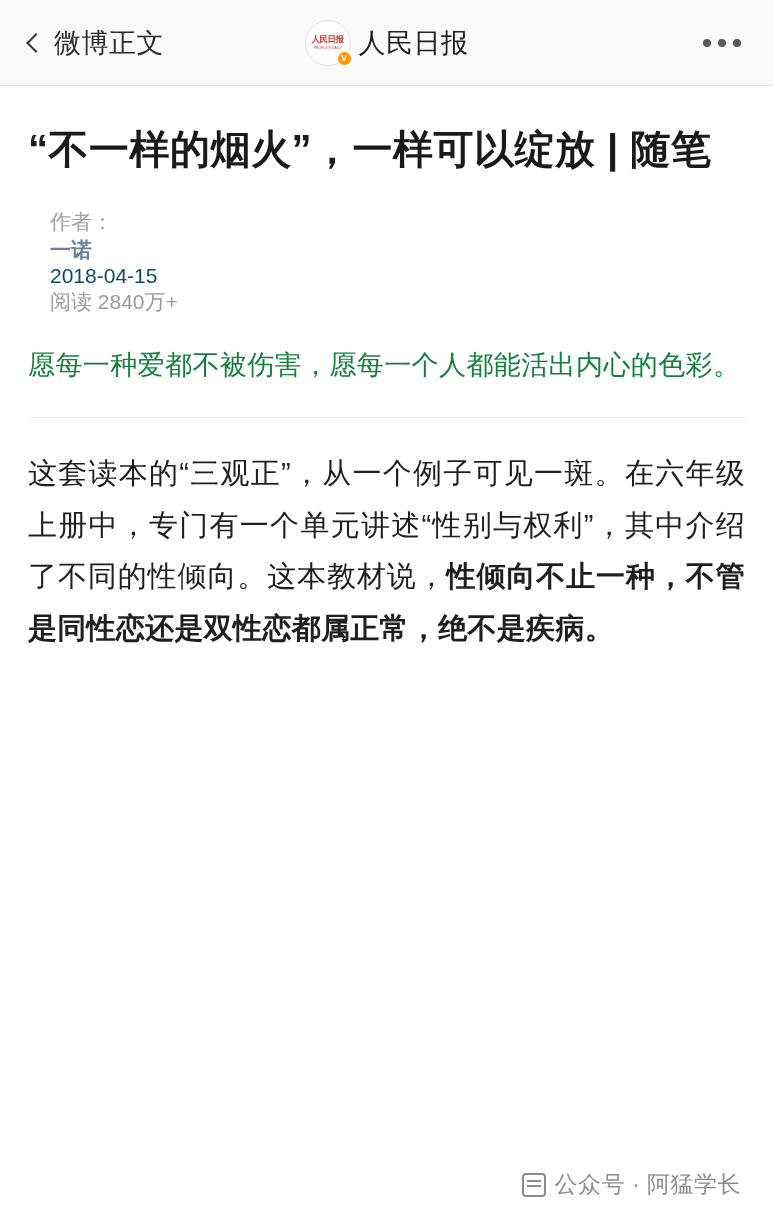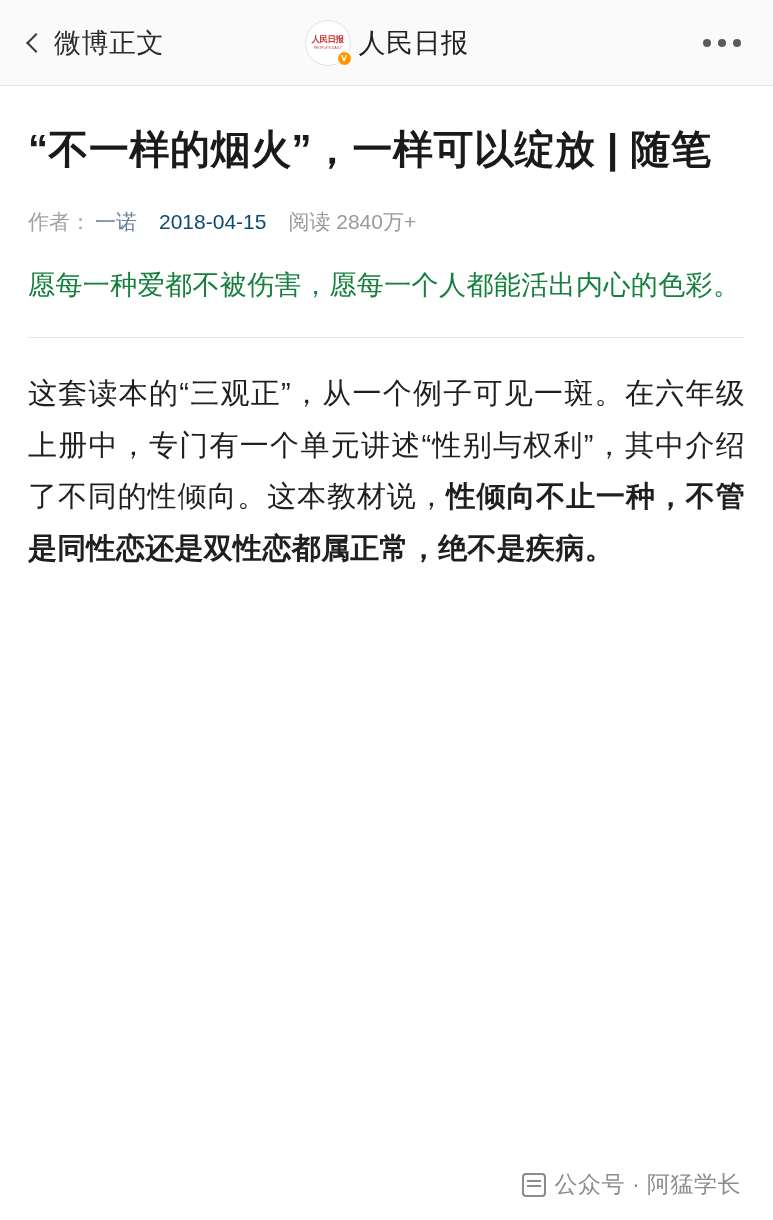--- a/index.html
+++ b/index.html
@@ -147,26 +147,28 @@
     margin-bottom: 30px;
   }
   .meta {
     font-size: 21px;
     color: #9a9a9a;
     margin-bottom: 26px;
     display: flex;
     align-items: baseline;
     flex-wrap: wrap;
     gap: 0;
+    flex-direction: column;
   }
   .meta .label { color: #a2a2a2; }
   .meta .author {
     color: #6b7f9e;
     margin-left: 4px;
     cursor: pointer;
+    font-weight: bold;
   }
   .meta .date { margin-left: 22px; color: #0c4a6e; }
   .meta .reads { margin-left: 22px; color: #9a9a9a; }
 
   .lede {
     font-size: 27px;
     line-height: 1.75;
     color: #15803d;
     letter-spacing: 0.4px;
     margin-bottom: 28px;

